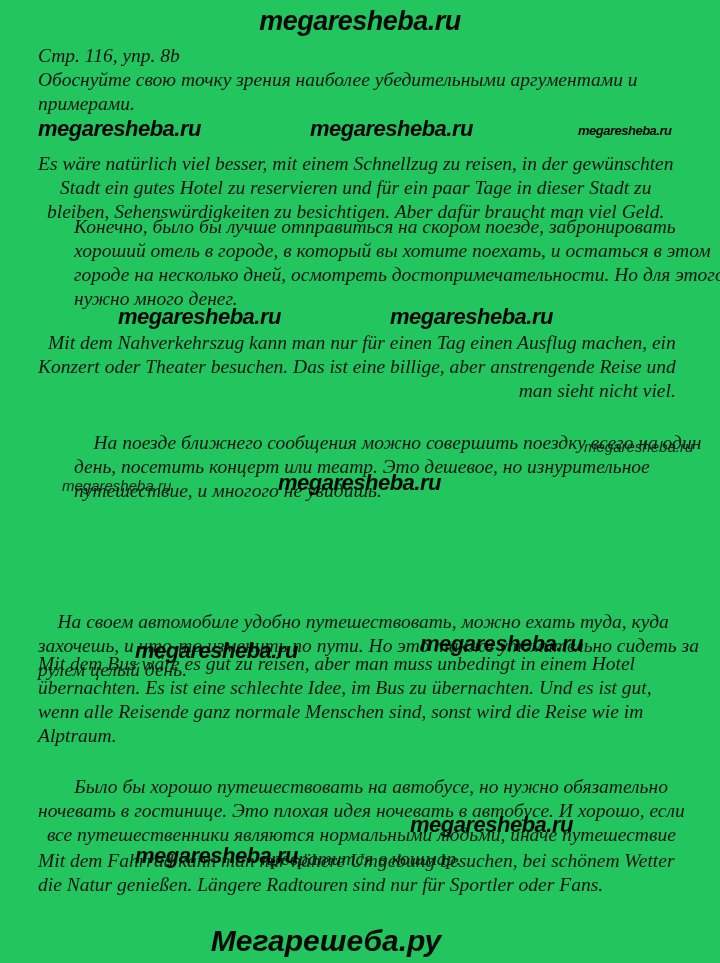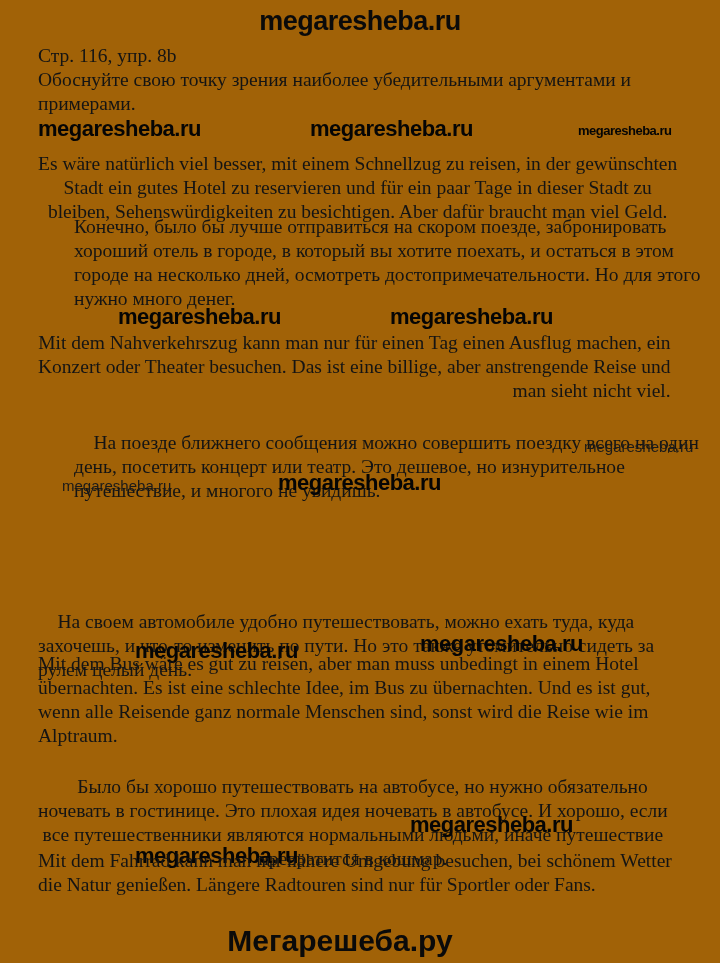--- a/index.html
+++ b/index.html
@@ -4,24 +4,25 @@
 <style>
   html, body {
     margin: 0;
     padding: 0;
     background: #ffffff;
   }
   .page {
     position: relative;
     width: 720px;
     height: 963px;
-    background: #a16207;
+    background: #22c55e;
     color: #000000;
     overflow: hidden;
     font-family: "Liberation Serif", "DejaVu Serif", serif;
+    font-style: italic;
   }
   .site-header {
     position: absolute;
     top: 6px;
     left: 0;
     width: 720px;
     text-align: center;
     font-family: "Liberation Sans", "DejaVu Sans", sans-serif;
     font-weight: 700;
     font-size: 27px;
@@ -50,21 +51,21 @@
     color: #050505;
     white-space: nowrap;
   }
   .wm-big { font-size: 22px; top: 0; }
   .wm-small-bold { font-size: 13px; font-weight: 700; }
   .wm-small { font-size: 15px; font-weight: 400; letter-spacing: 0; color: #1a1a1a; }
   .para .wm { z-index: 2; }
   .site-footer {
     position: absolute;
     top: 924px;
-    left: 16px;
+    left: 2px;
     width: 648px;
     text-align: center;
     font-family: "Liberation Sans", "DejaVu Sans", sans-serif;
     font-weight: 700;
     font-size: 30px;
     color: #0a0a0a;
   }
 </style>
 </head>
 <body>

